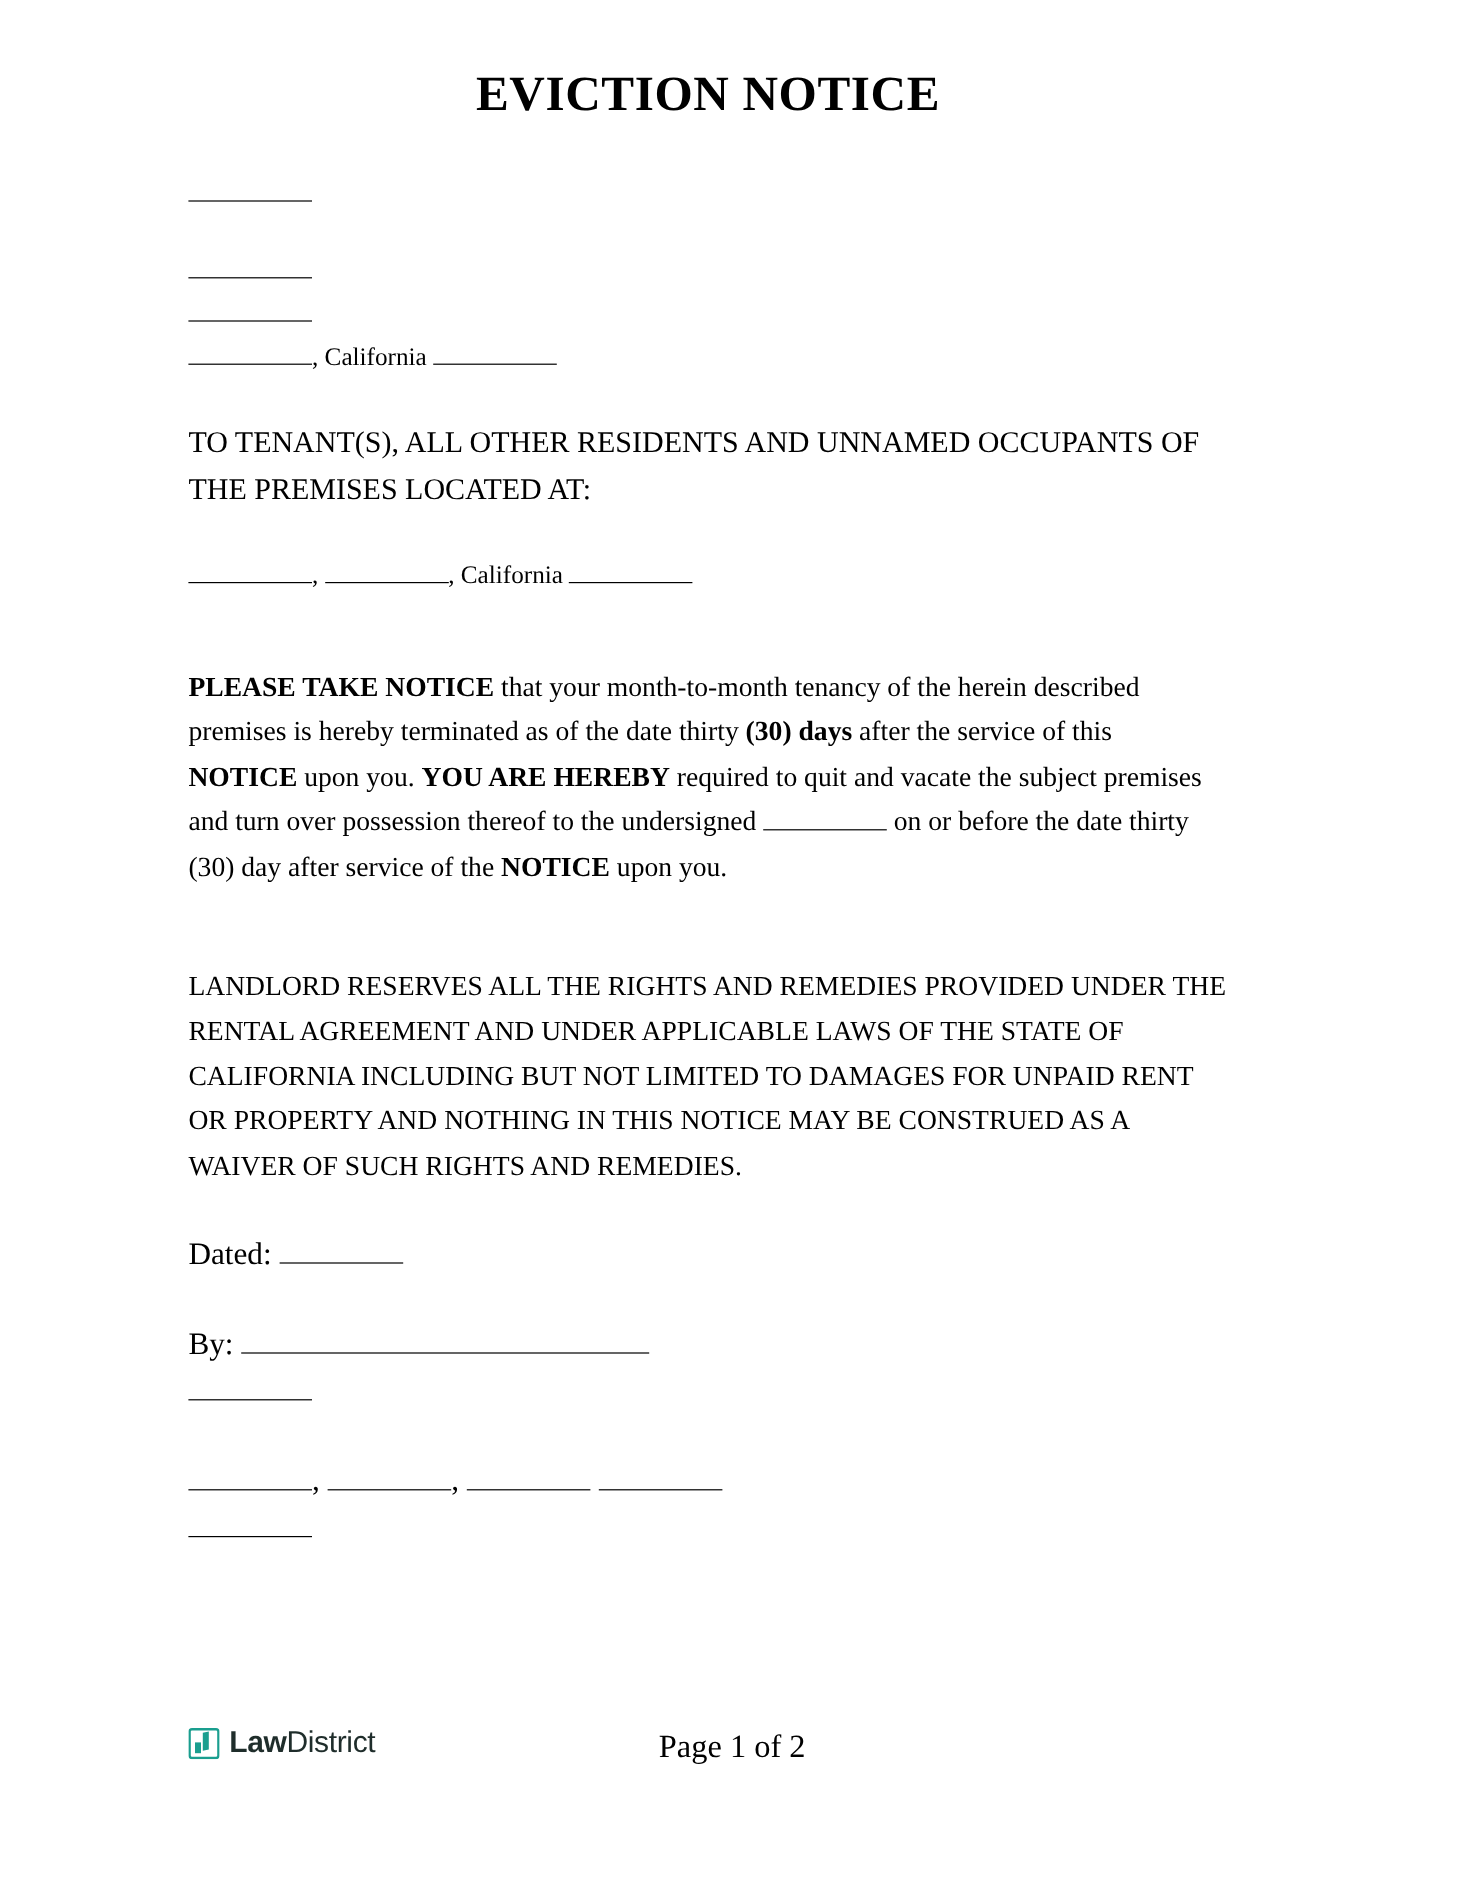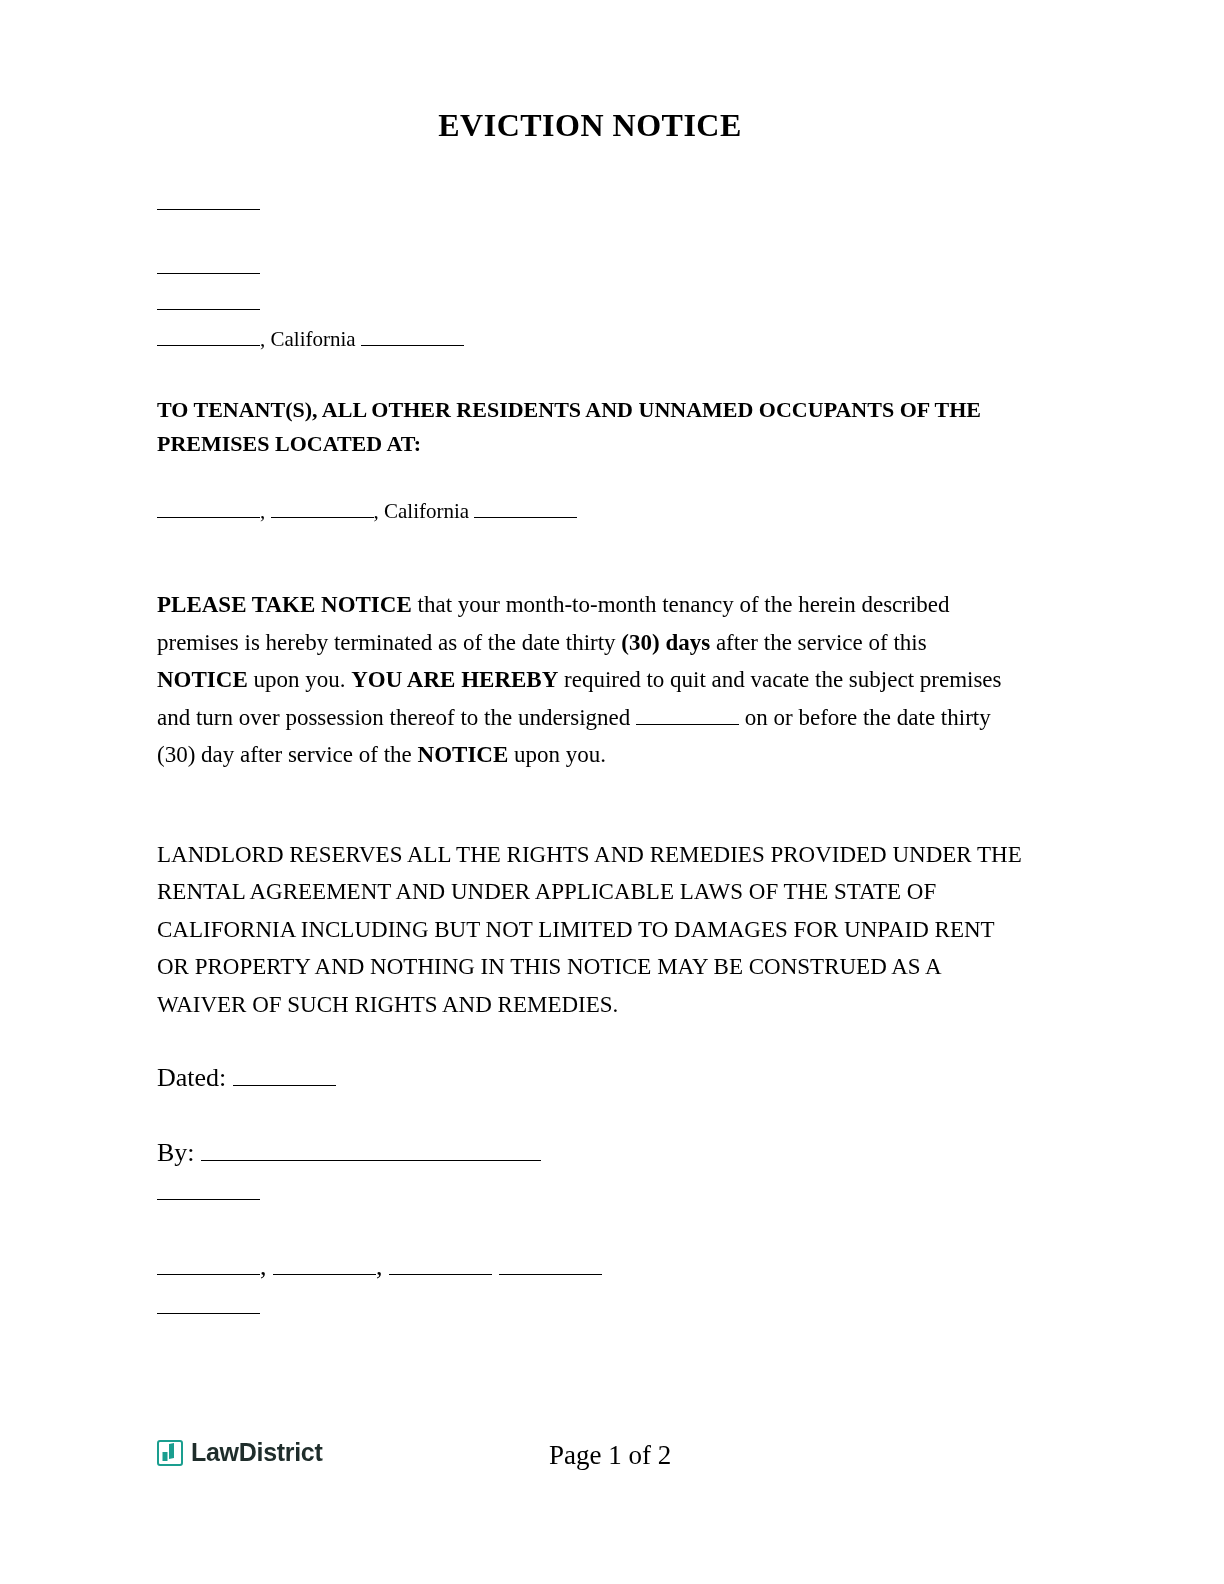--- a/index.html
+++ b/index.html
@@ -24,47 +24,47 @@
     background: #fff;
   }
   .content {
     position: absolute;
     left: 157px;
     top: 0;
     width: 866px;
   }
   .doc-title {
     text-align: center;
-    font-size: 32px;
+    font-size: 41px;
     font-weight: bold;
     letter-spacing: 0.5px;
     margin: 0;
-    padding-top: 108px;
+    padding-top: 56px;
     line-height: 1.1;
   }
   .blank {
     display: inline-block;
     border-bottom: 1.6px solid #000;
     height: 0.85em;
     vertical-align: baseline;
   }
   .b-short { width: 103px; }
   .b-long { width: 340px; }
 
   .addr-block {
     font-size: 21px;
     line-height: 1;
   }
   .addr-line {
     height: 36px;
   }
 
   .recipient {
-    font-size: 22px;
-    font-weight: bold;
+    font-size: 25px;
+    font-weight: normal;
     line-height: 1.55;
     width: 866px;
   }
   .premises {
     font-size: 21px;
   }
   .para {
     font-size: 23px;
     line-height: 1.63;
     text-align: left;
@@ -97,21 +97,21 @@
     position: relative;
     display: inline-block;
   }
   .logo-text {
     font-family: "Liberation Sans", sans-serif;
     font-size: 25px;
     letter-spacing: -0.3px;
     color: #1f2d2b;
   }
   .logo-text .law { font-weight: bold; }
-  .logo-text .district { font-weight: bold; text-align: right; }
+  .logo-text .district { font-weight: normal; text-align: right; }
   .page-num {
     position: absolute;
     left: 392px;
     top: 2px;
     font-size: 27px;
     font-family: "Liberation Serif", serif;
     color: #000;
   }
 </style>
 </head>

